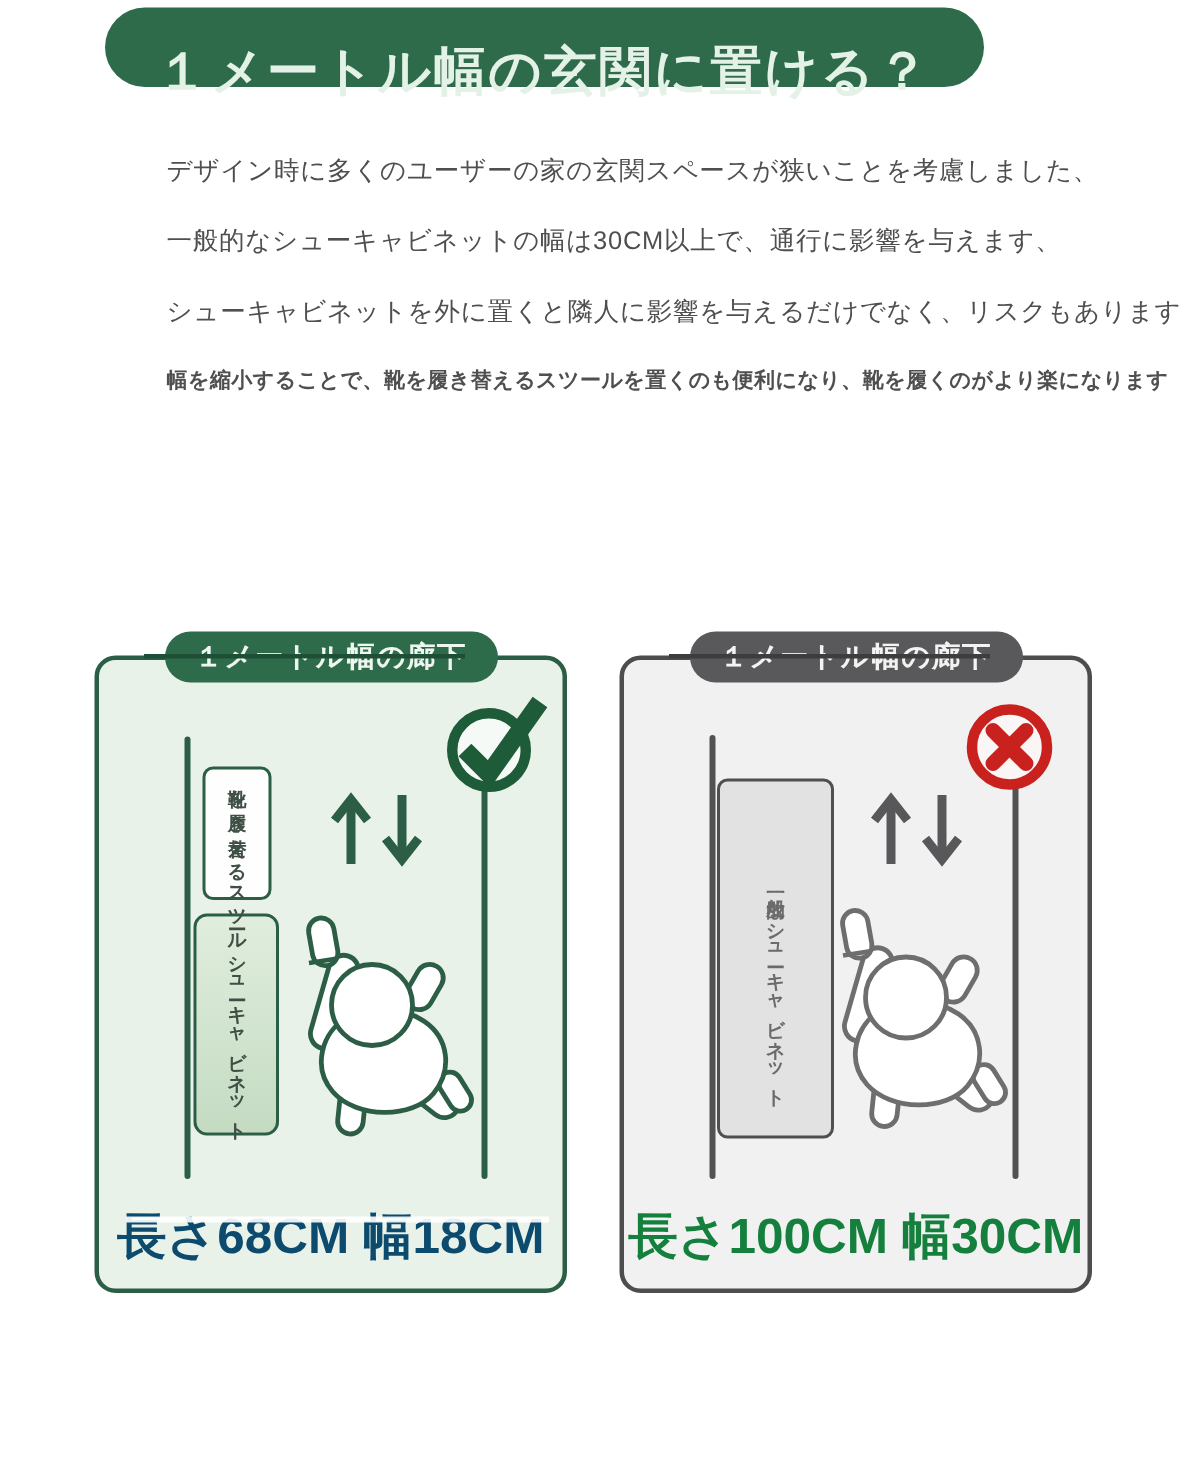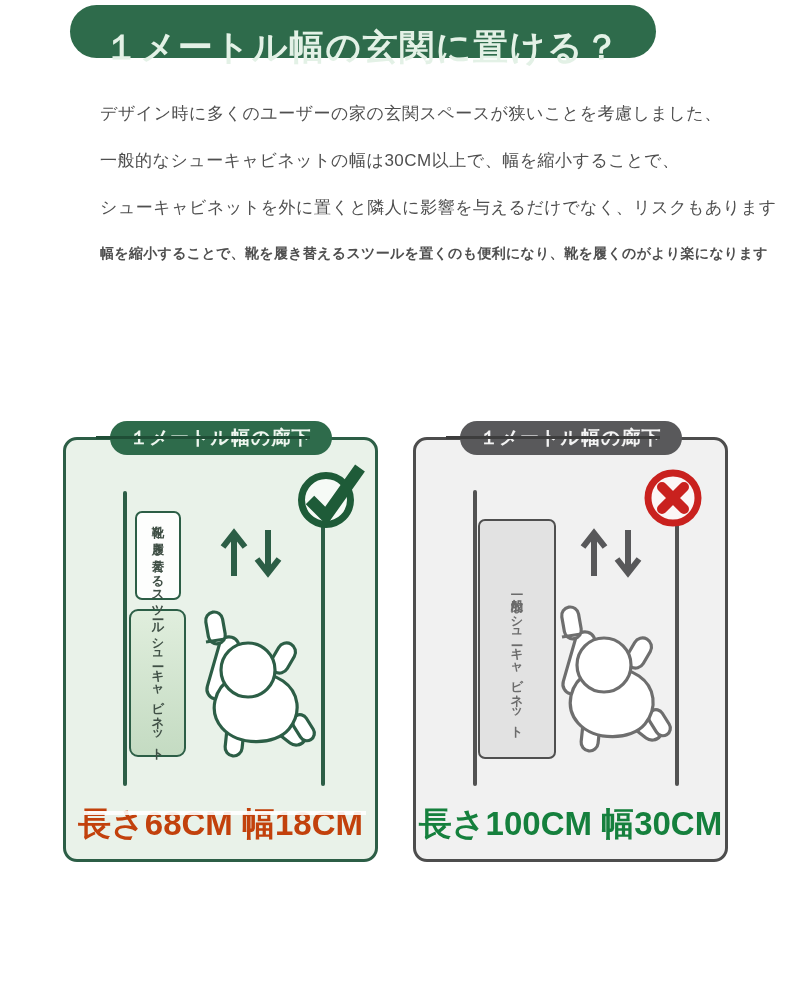--- a/index.html
+++ b/index.html
@@ -13,21 +13,21 @@
   .banner {
     position:absolute; left:70px; top:5px; width:586px; height:53px;
     background:#2e6b4b; border-radius:27px;
     display:flex; align-items:center; padding-left:34px; box-sizing:border-box;
   }
   .banner .title {
     color:#e3f1e6; font-size:35px; font-weight:600; letter-spacing:1.5px; white-space:nowrap;margin-top:32px;
   }
 
   
-  .intro { position:absolute; left:100px; top:90px; width:666px; }
+  .intro { position:absolute; left:111px; top:90px; width:666px; }
   .intro .line {
     height:47px; display:flex; align-items:center;
     font-size:17px; letter-spacing:0.5px; color:#4f4f4f; font-weight:500; white-space:nowrap;
   }
   .intro .note {
     margin-top:14px; font-size:14px; letter-spacing:0.3px; color:#4f4f4f; font-weight:600; white-space:nowrap;
   }
 
   
   .panel {
@@ -89,38 +89,38 @@
   .bad  .person { left:126px; top:163px; color:#6e6e6e; }
 
   .result-icon { position:absolute; z-index:6; }
   .good .result-icon { left:228px; top:20px; }
   .bad  .result-icon { left:224px; top:25px; }
 
   .dims {
     position:absolute; left:0; right:0; top:362px; text-align:center;
     font-size:33px; font-weight:bold; white-space:nowrap; z-index:3;
   }
-  .good .dims { color:#c2410c; }
+  .good .dims { color:#0c4a6e; }
   .bad  .dims { color:#15803d; }
 
   .streak {
     position:absolute; left:18px; top:371px; width:282px; height:4px;
     background:rgba(255,255,255,0.9); z-index:4;
   }
 </style>
 </head>
 <body>
 
 <div class="banner">
   <span class="title">１メートル幅の玄関に置ける？</span>
 </div>
 
 <div class="intro">
   <div class="line">デザイン時に多くのユーザーの家の玄関スペースが狭いことを考慮しました、</div>
-  <div class="line">一般的なシューキャビネットの幅は30CM以上で、幅を縮小することで、</div>
+  <div class="line">一般的なシューキャビネットの幅は30CM以上で、通行に影響を与えます、</div>
   <div class="line">シューキャビネットを外に置くと隣人に影響を与えるだけでなく、リスクもあります</div>
   <div class="note">幅を縮小することで、靴を履き替えるスツールを置くのも便利になり、靴を履くのがより楽になります</div>
 </div>
 
 <div class="panel good">
   <div class="pill">
     <div class="strike"></div>
     <span class="pill-text">１メートル幅の廊下</span>
   </div>
 

